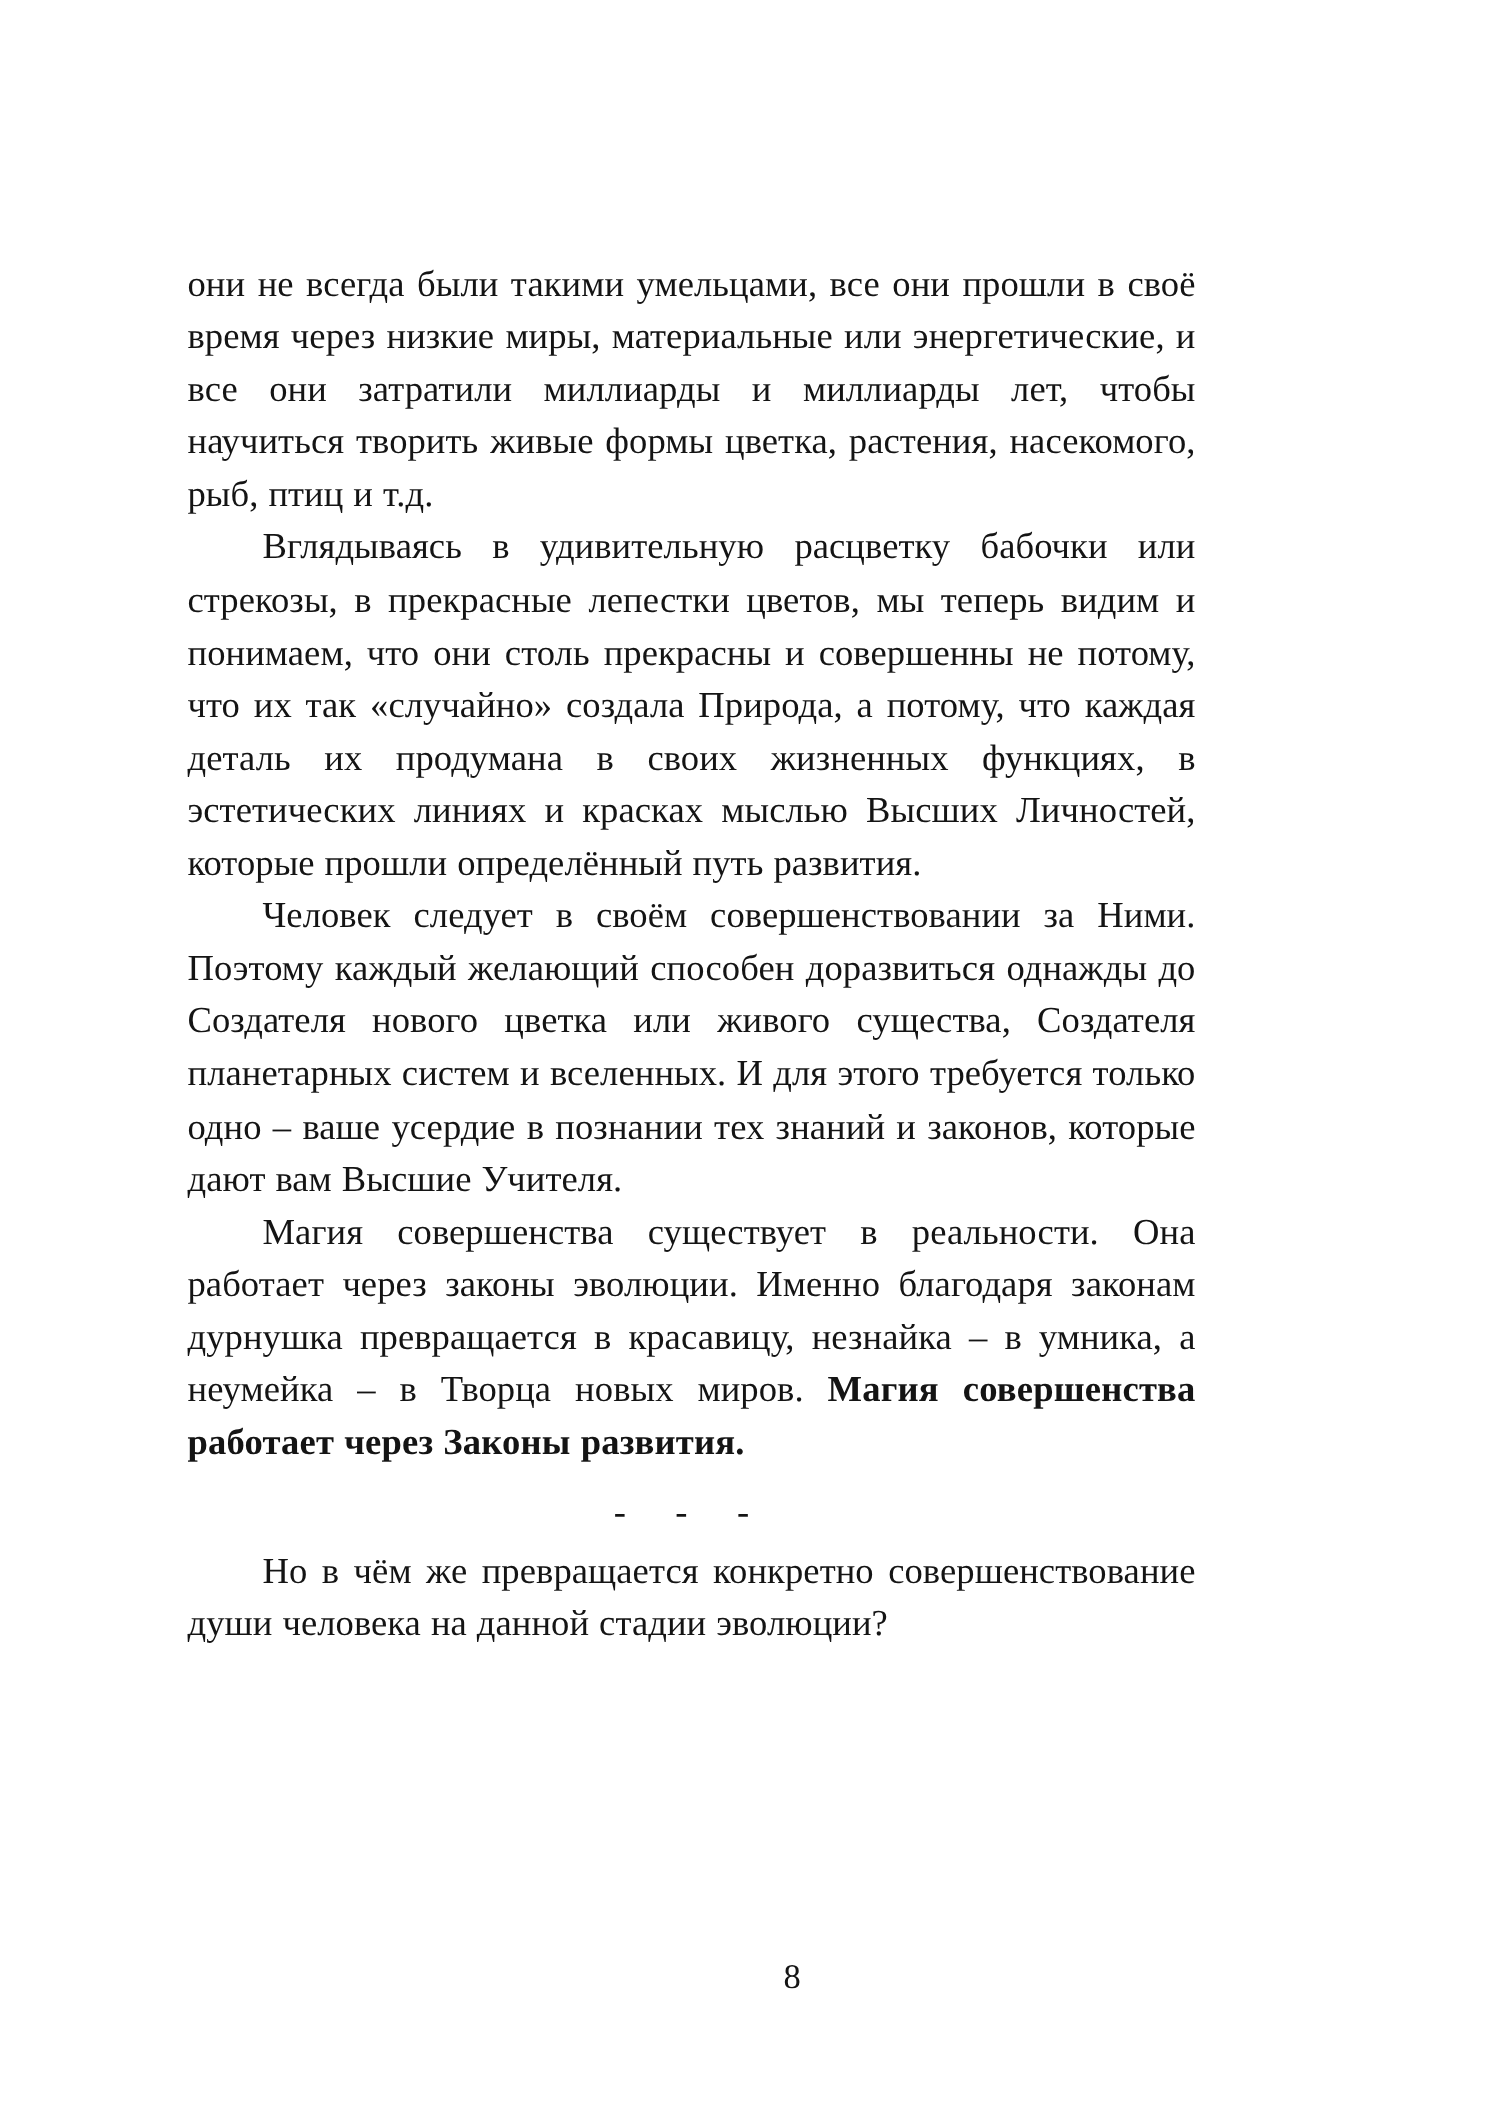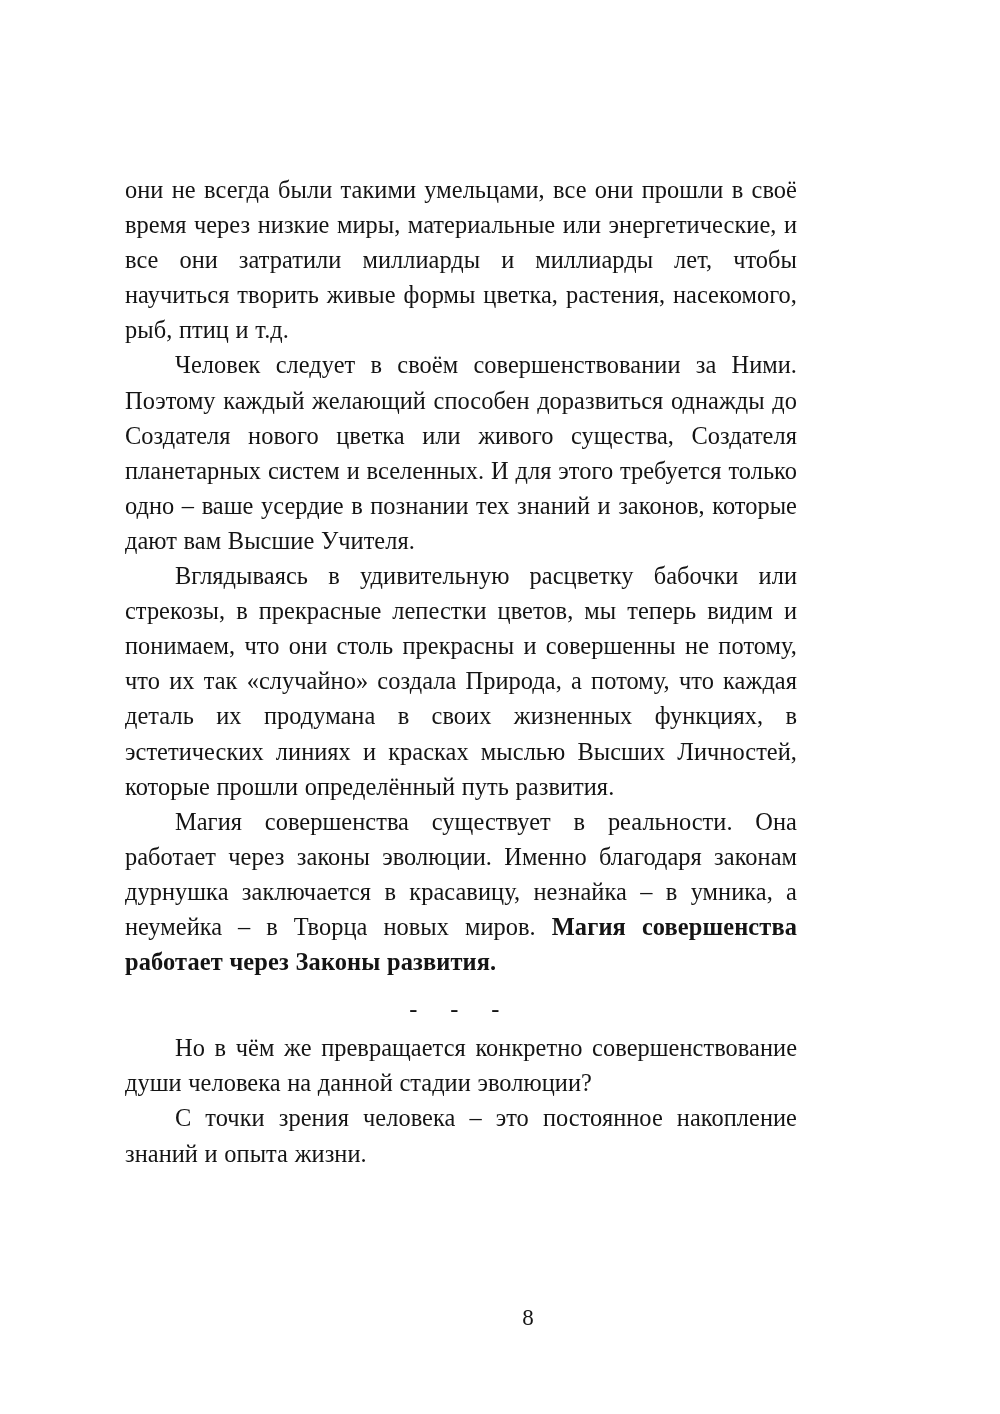--- a/index.html
+++ b/index.html
@@ -89,30 +89,29 @@
 </style>
 </head>
 <body>
 
 <div class="page">
 
   <div class="text-block">
 
     <p class="para continuation">они не всегда были такими умельцами, все они про­шли в своё время через низкие миры, материальные или энергетические, и все они затратили миллиарды и миллиарды лет, чтобы научиться творить живые формы цветка, растения, насекомого, рыб, птиц и т.д.</p>
 
+    <p class="para">Вглядываясь в удивительную расцветку бабочки или стрекозы, в прекрасные лепестки цветов, мы те­перь видим и понимаем, что они столь прекрасны и совершенны не потому, что их так «случайно» созда­ла Природа, а потому, что каждая деталь их проду­мана в своих жизненных функциях, в эстетических линиях и красках мыслью Высших Личностей, кото­рые прошли определённый путь развития.</p>
+
     <p class="para">Человек следует в своём совершенствовании за Ними. Поэтому каждый желающий способен дораз­виться однажды до Создателя нового цветка или жи­вого существа, Создателя планетарных систем и все­ленных. И для этого требуется только одно – ваше усердие в познании тех знаний и законов, которые дают вам Высшие Учителя.</p>
 
-    <p class="para">Вглядываясь в удивительную расцветку бабочки или стрекозы, в прекрасные лепестки цветов, мы те­перь видим и понимаем, что они столь прекрасны и совершенны не потому, что их так «случайно» созда­ла Природа, а потому, что каждая деталь их проду­мана в своих жизненных функциях, в эстетических линиях и красках мыслью Высших Личностей, кото­рые прошли определённый путь развития.</p>
-
-    <p class="para"><span>Магия совершенства существует в реальности. Она работает через законы эволюции. Именно благо­даря законам дурнушка заключается в красавицу, незнайка – в умника, а неумейка – в Творца новых миров. </span><strong class="bold-run">Магия совершенства работает через Зако­ны развития.</strong></p>
+    <p class="para"><span>Магия совершенства существует в реальности. Она работает через законы эволюции. Именно благо­даря законам дурнушка превращается в красавицу, незнайка – в умника, а неумейка – в Творца новых миров. </span><strong class="bold-run">Магия совершенства работает через Зако­ны развития.</strong></p>
 
     <div class="separator">-  -  -</div>
 
     <p class="para">Но в чём же превращается конкретно совершен­ствование души человека на данной стадии эволю­ции?</p>
 
-    <p class="para">С точки зрения человека – это постоянное накопление знаний и опыта жизни.</p>
 
 
   </div>
 
   <div class="page-number">8</div>
 
 </div>
 
 </body></html>

